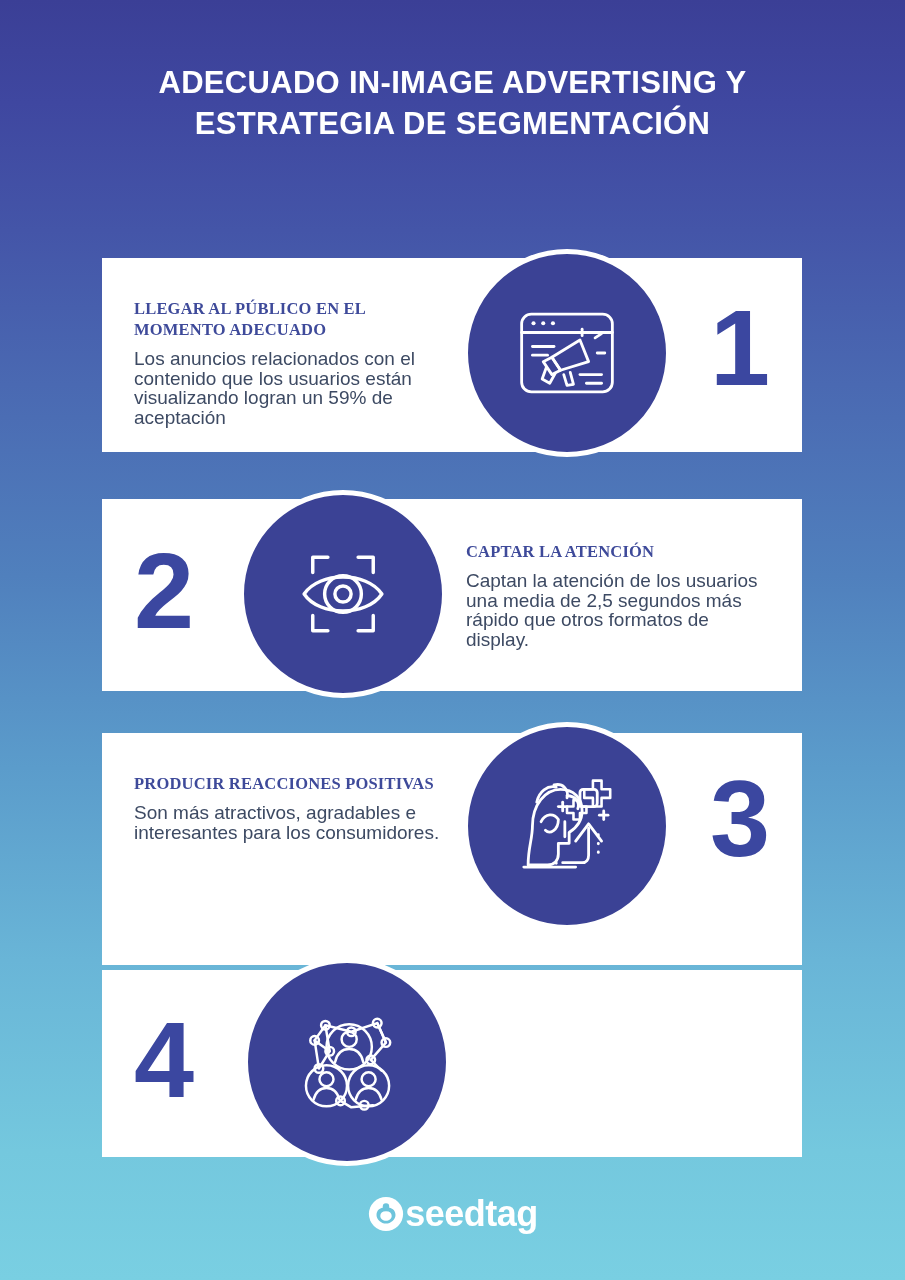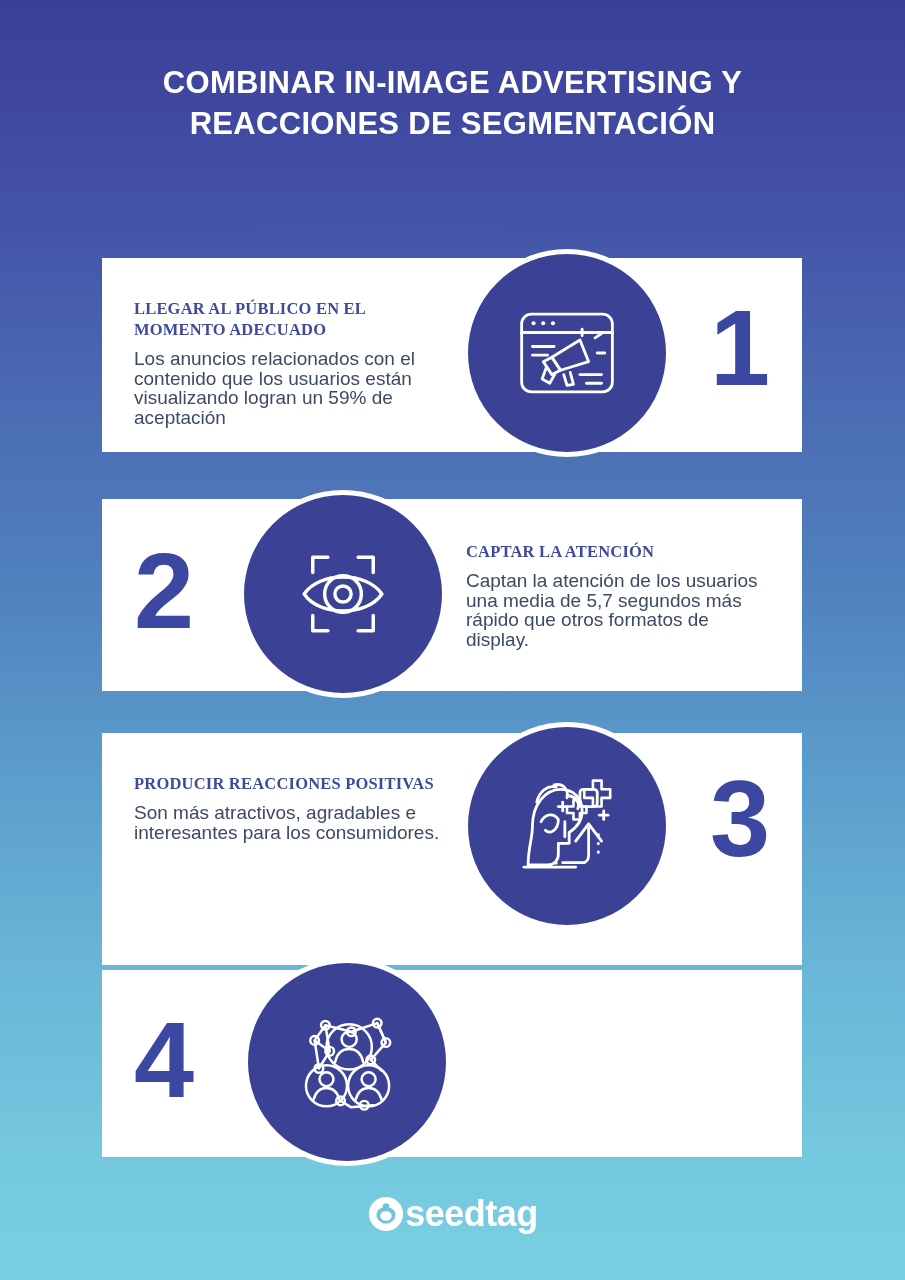--- a/index.html
+++ b/index.html
@@ -115,22 +115,22 @@
     color:#ffffff;
     font-size:36px;
     font-weight:bold;
     letter-spacing:-0.5px;
   }
 </style>
 </head>
 <body>
 
 <div class="title">
-  <span class="ln">COMBINAR IN-IMAGE ADVERTISING Y</span>
-  <span class="ln">REACCIONES DE SEGMENTACIÓN</span>
+  <span class="ln">ADECUADO IN-IMAGE ADVERTISING Y</span>
+  <span class="ln">ESTRATEGIA DE SEGMENTACIÓN</span>
 </div>
 
 <div class="card" id="card1">
   <div class="card-inner">
     <div class="txt left" style="top:40px;">
       <div class="head">LLEGAR AL PÚBLICO EN EL MOMENTO ADECUADO</div>
       <div class="body">Los anuncios relacionados con el contenido que los usuarios están visualizando logran un 59% de aceptación</div>
     </div>
     <div class="num" style="right:34px; top:36px;">1</div>
   </div>
@@ -156,21 +156,21 @@
       <line x1="76" y1="36" x2="82" y2="32"></line>
       <line x1="78" y1="50" x2="85" y2="50"></line>
     </svg>
   </span>
 </div>
 
 <div class="card" id="card2">
   <div class="card-inner">
     <div class="txt right" style="top:42px;">
       <div class="head">CAPTAR LA ATENCIÓN</div>
-      <div class="body">Captan la atención de los usuarios una media de 5,7 segundos más rápido que otros formatos de display.</div>
+      <div class="body">Captan la atención de los usuarios una media de 2,5 segundos más rápido que otros formatos de display.</div>
     </div>
     <div class="num" style="left:32px; top:38px;">2</div>
   </div>
 </div>
 
 <div class="circle" id="circle2">
   <span>
     <svg viewBox="0 0 100 100" fill="none" stroke="#ffffff" stroke-width="3.2" stroke-linecap="round" stroke-linejoin="round">
       <polyline points="22,30 22,16 36,16"></polyline>
       <polyline points="78,30 78,16 64,16"></polyline>

